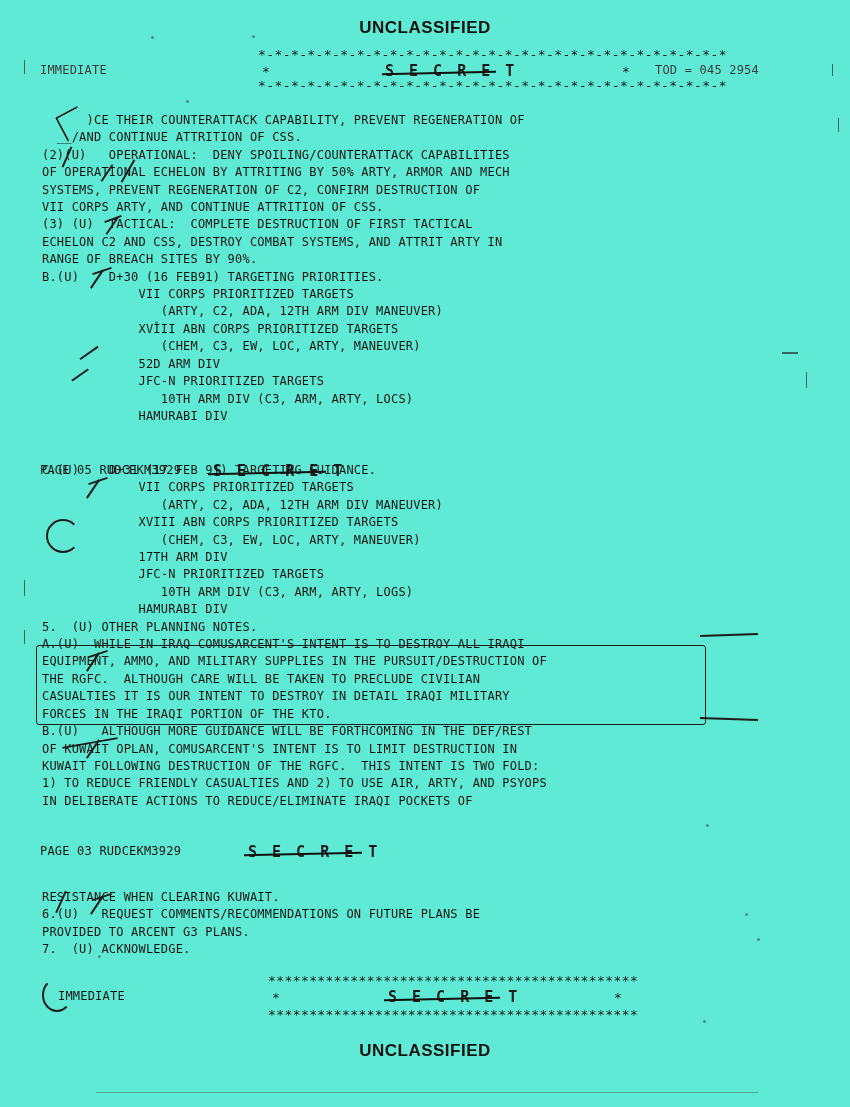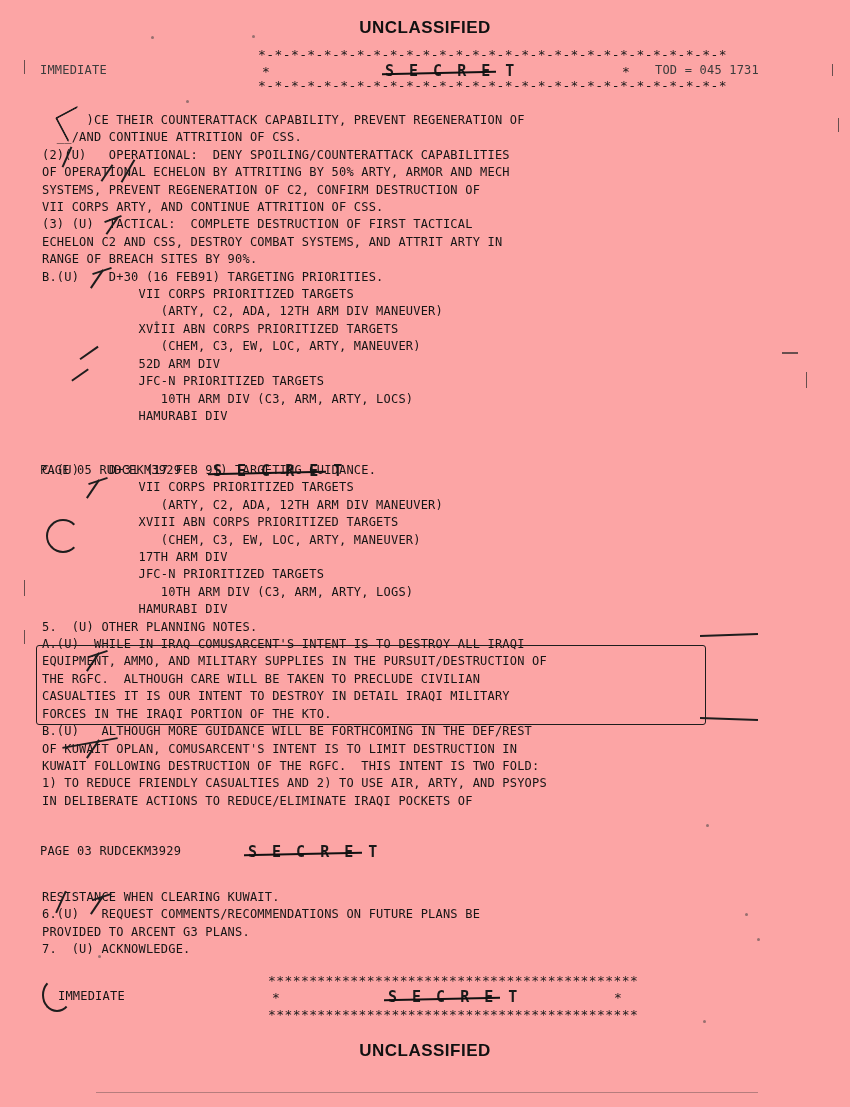--- a/index.html
+++ b/index.html
@@ -12,21 +12,21 @@
     height: 1107px;
     position: relative;
     font-family: "DejaVu Sans Mono", monospace;
     color: #0a0a0a;
     overflow: hidden;
   }
   .page {
     position: relative;
     width: 850px;
     height: 1107px;
-    background: #fca5a5;
+    background: #5eead4;
   }
   
   .speck {
     position: absolute;
     background: #444;
     border-radius: 50%;
     opacity: .55;
   }
   .edge-tick {
     position: absolute;
@@ -156,21 +156,21 @@
 </style>
 </head>
 <body>
 
 <div class="page">
 
   <div class="classification" id="top-class">UNCLASSIFIED</div>
 
   <div class="mono faint" id="hdr-immediate">IMMEDIATE</div>
 
-  <div class="mono faint" id="hdr-tod">TOD = 045 1731</div>
+  <div class="mono faint" id="hdr-tod">TOD = 045 2954</div>
 
   <div class="starline" id="stars-top-1">*-*-*-*-*-*-*-*-*-*-*-*-*-*-*-*-*-*-*-*-*-*-*-*-*-*-*-*-*</div>
   <div class="starline" id="stars-top-2">*-*-*-*-*-*-*-*-*-*-*-*-*-*-*-*-*-*-*-*-*-*-*-*-*-*-*-*-*</div>
 
   <div class="sec-star" style="left:262px; top:64px;">*</div>
   <div class="secret-word" style="left:385px; top:62px;">S E C R E T</div>
   <div class="strike" style="left:382px; top:72px; width:114px;"></div>
   <div class="sec-star" style="left:622px; top:64px;">*</div>
 
   <div class="mono" id="body-block-1">      )CE THEIR COUNTERATTACK CAPABILITY, PREVENT REGENERATION OF

